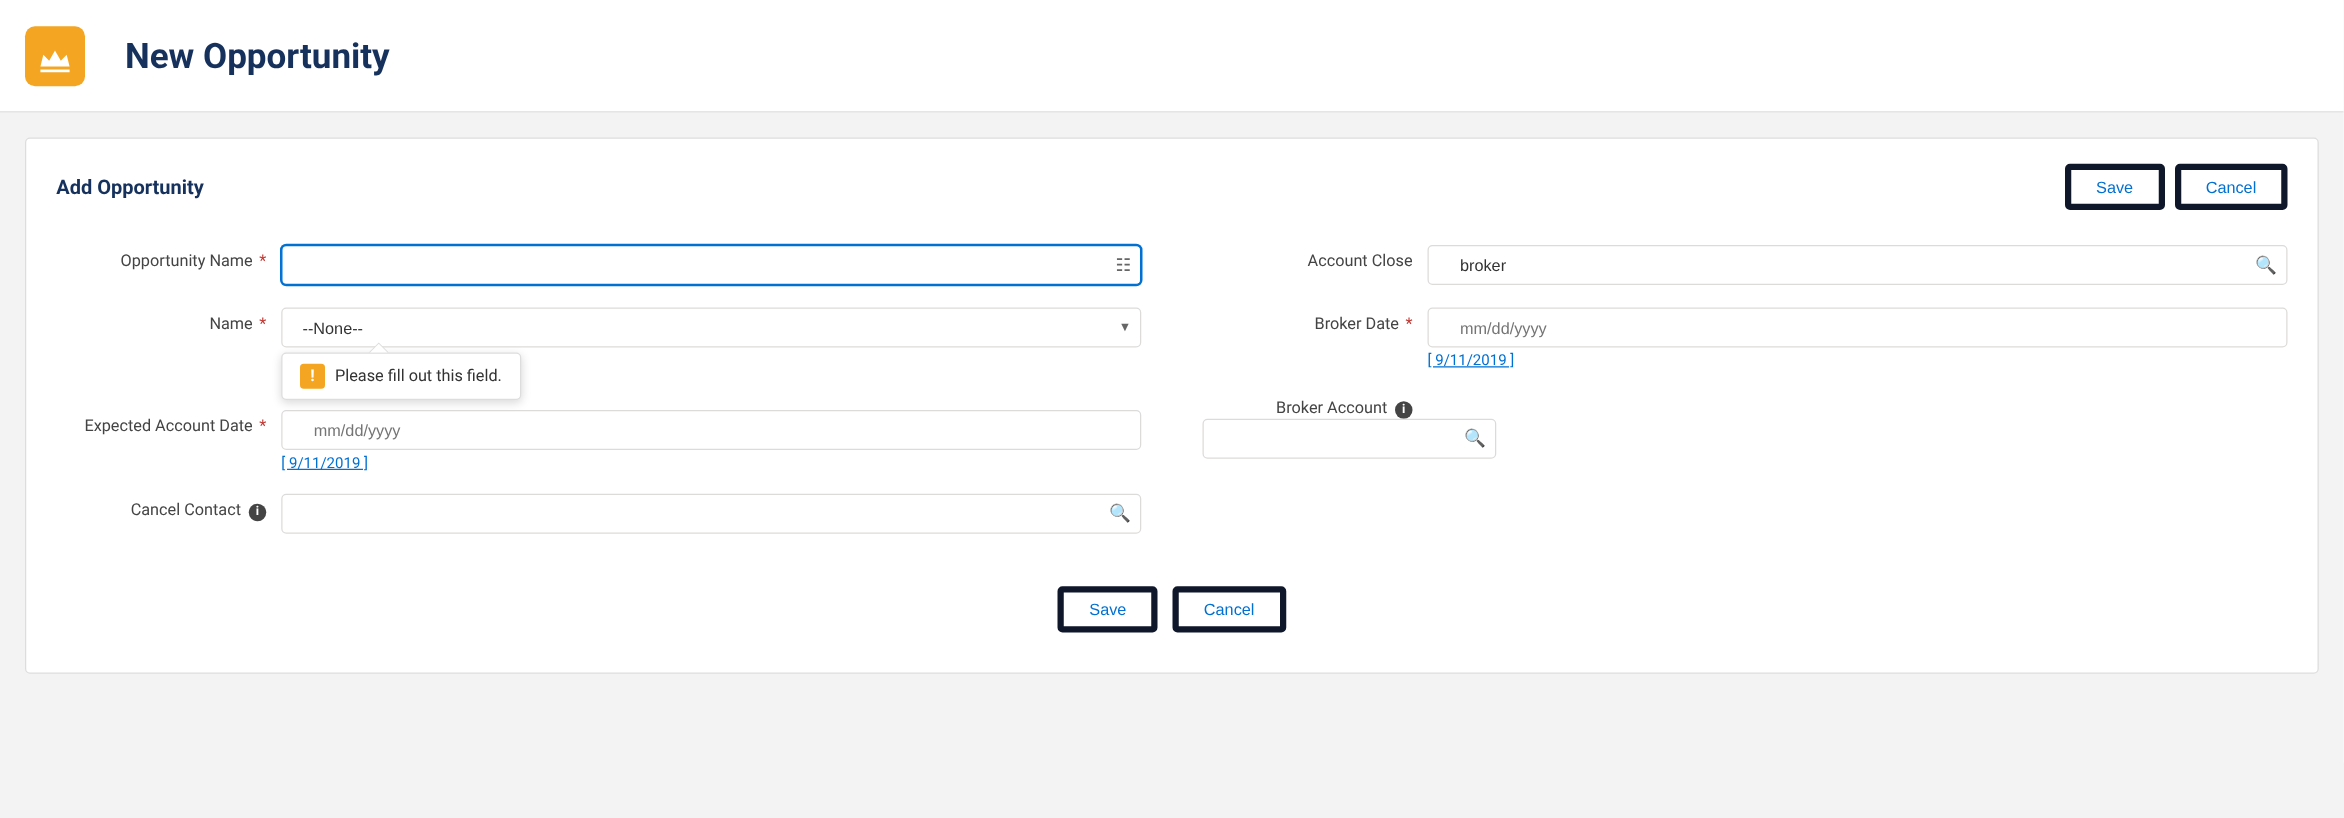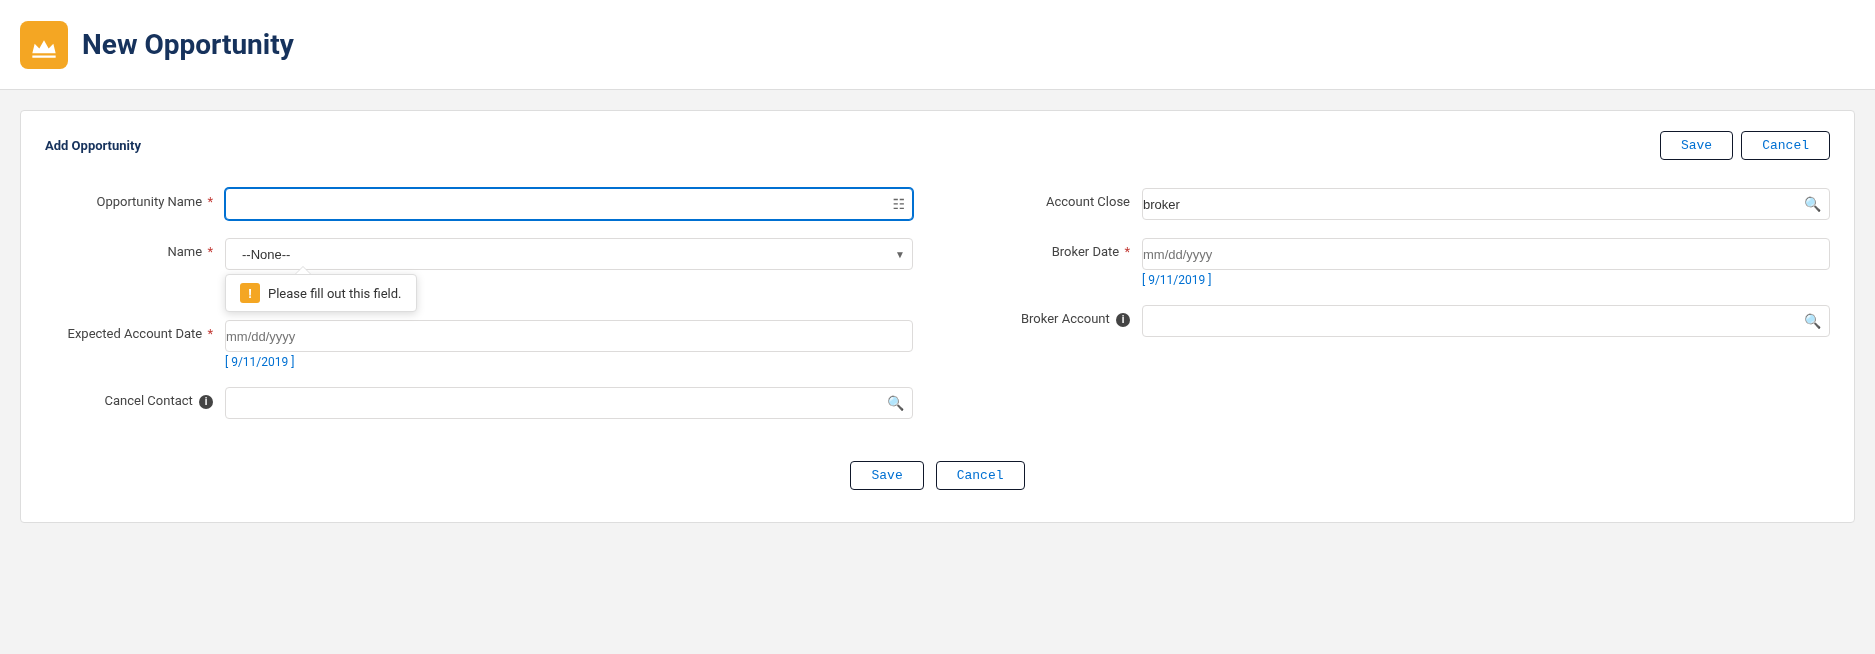--- a/index.html
+++ b/index.html
@@ -11,21 +11,21 @@
       flex-direction: column;
     }
 
     
     .page-header {
       background: #fff;
       border-bottom: 1px solid #ddd;
       padding: 16px 20px;
       display: flex;
       align-items: center;
-      gap: 14px;
+      gap: 32px;
       min-height: 90px;
     }
     .header-icon {
       width: 48px;
       height: 48px;
       background: #f4a623;
       border-radius: 8px;
       display: flex;
       align-items: center;
       justify-content: center;
@@ -56,40 +56,39 @@
     }
 
     .form-card-header {
       display: flex;
       align-items: center;
       justify-content: space-between;
       margin-bottom: 28px;
     }
 
     .section-title {
-      font-size: 13px;
+      font-size: 16px;
       font-weight: 700;
       color: #16325c;
     }
 
     .header-actions {
       display: flex;
       gap: 8px;
     }
 
     .btn {
       padding: 6px 20px;
       border-radius: 4px;
       font-size: 13px;
       cursor: pointer;
-      border: 1px solid #0f172a;
+      border: 5px solid #0f172a;
       background: #fff;
       color: #0070d2;
       font-weight: 400;
-      font-family: Liberation Mono, monospace;
     }
 
     
     .form-grid {
       display: grid;
       grid-template-columns: 1fr 1fr;
       gap: 0 49px;
     }
 
     .form-row {
@@ -132,21 +131,21 @@
     .field-wrap {
       flex: 1;
       position: relative;
     }
 
     .text-input {
       width: 100%;
       height: 32px;
       border: 1px solid #dddbda;
       border-radius: 4px;
-      padding: 0 0;
+      padding: 0 25px;
       font-size: 13px;
       color: #333;
       outline: none;
     }
     .text-input.active-border {
       border-color: #0070d2;
       box-shadow: 0 0 0 1px #0070d2;
     }
 
     .input-with-icon {
@@ -188,20 +187,21 @@
       transform: translateY(-50%);
       font-size: 10px;
       color: #666;
       pointer-events: none;
     }
 
     .date-hint {
       font-size: 12px;
       color: #0070d2;
       margin-top: 3px;
+      text-decoration: underline;
     }
 
     
     .tooltip-wrap {
       position: absolute;
       top: 36px;
       left: 0;
       z-index: 100;
     }
     .tooltip-box {
@@ -368,21 +368,21 @@
             <span class="required-star">*</span>
           </label>
           <div class="field-wrap">
             <input type="text" class="text-input" placeholder="mm/dd/yyyy" style="">
             <div class="date-hint">
               <span>[ 9/11/2019 ]</span>
             </div>
           </div>
         </div>
 
-        <div class="form-row" style="margin-top: 18px;">
+        <div class="form-row" style="margin-top: 18px; flex-direction: column;">
           <label class="form-label">
             <span>Broker Account</span>
             <span class="info-icon">i</span>
           </label>
           <div class="field-wrap">
             <div class="input-with-icon">
               <input type="text" class="text-input" style="">
               <span class="input-icon-right">🔍</span>
             </div>
           </div>

